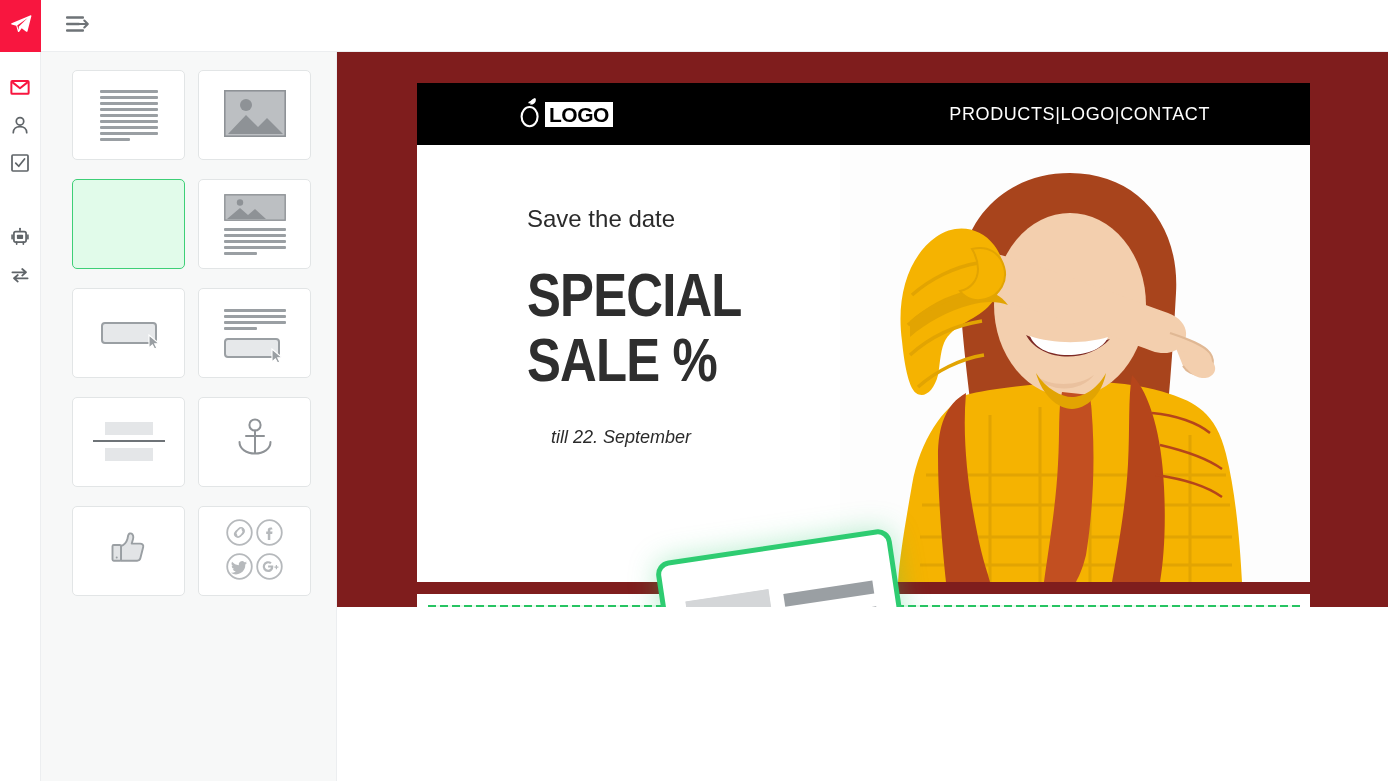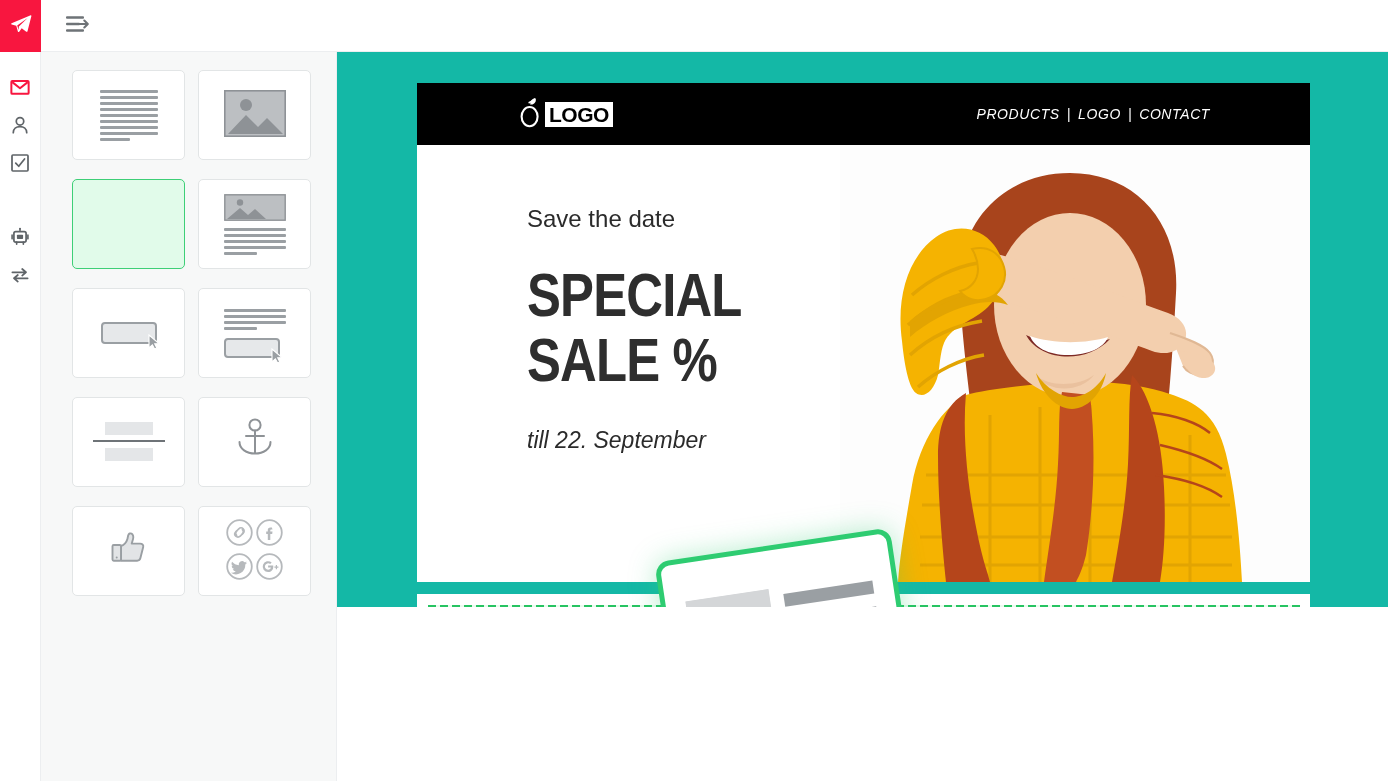--- a/index.html
+++ b/index.html
@@ -83,21 +83,21 @@
   .btn-shape {
     border: 2px solid #9a9fa3;
     background: #e6e8ea;
     border-radius: 4px;
   }
 
   
   #canvas {
     position: absolute; left: 337px; top: 52px;
     width: 1051px; height: 555px;
-    background: #14b8a6;
+    background: #7f1d1d;
     overflow: hidden;
     z-index: 1;
   }
   #email {
     position: absolute; left: 80px; top: 31px;
     width: 893px;
   }
   #email-header {
     height: 62px; background: #000000;
     display: flex; align-items: center; justify-content: space-between;
@@ -105,24 +105,23 @@
   }
   #logo-wrap { display: flex; align-items: center; gap: 2px; }
   #logo-text {
     color: #000; background: #fff;
     font-weight: 700; font-size: 21px; letter-spacing: -0.5px;
     padding: 1px 3px; line-height: 1;
     font-family: "Liberation Sans", sans-serif;
     border: 1px solid #fff;
   }
   #email-nav {
-    color: #ffffff; font-size: 14px; letter-spacing: 0.6px;
-    display: flex; align-items: center; gap: 7px;
+    color: #ffffff; font-size: 18px; letter-spacing: 0.6px;
+    display: flex; align-items: center; 
     font-family: "Liberation Sans", sans-serif;
-    font-style: italic;
   }
   #email-nav .sep { color: #ffffff; }
   #email-nav a { color: #fff; text-decoration: none; cursor: pointer; }
 
   #hero {
     position: relative;
     height: 437px;
     background: #ffffff;
     overflow: hidden;
   }
@@ -135,23 +134,24 @@
   }
   .hero-head {
     font-size: 62px; line-height: 0.98; color: #2e2e2e;
     font-weight: 700; letter-spacing: -1px;
     margin-top: 32px;
     font-family: "Liberation Sans", sans-serif;
     transform: scaleX(0.82);
     transform-origin: left center;
   }
   .hero-foot {
-    font-style: italic; font-size: 23px; color: #2b2b2b;
+    font-style: italic; font-size: 18px; color: #2b2b2b;
     margin-top: 36px;
     font-family: "Liberation Sans", sans-serif;
+    margin-left: 24px;
   }
   #hero-photo {
     position: absolute; right: 0px; top: 0; width: 470px; height: 437px;
     overflow: hidden;
   }
 
   #dropzone-row {
     background: #ffffff;
     padding: 11px 10px 11px 11px;
     margin-top: 12px;

